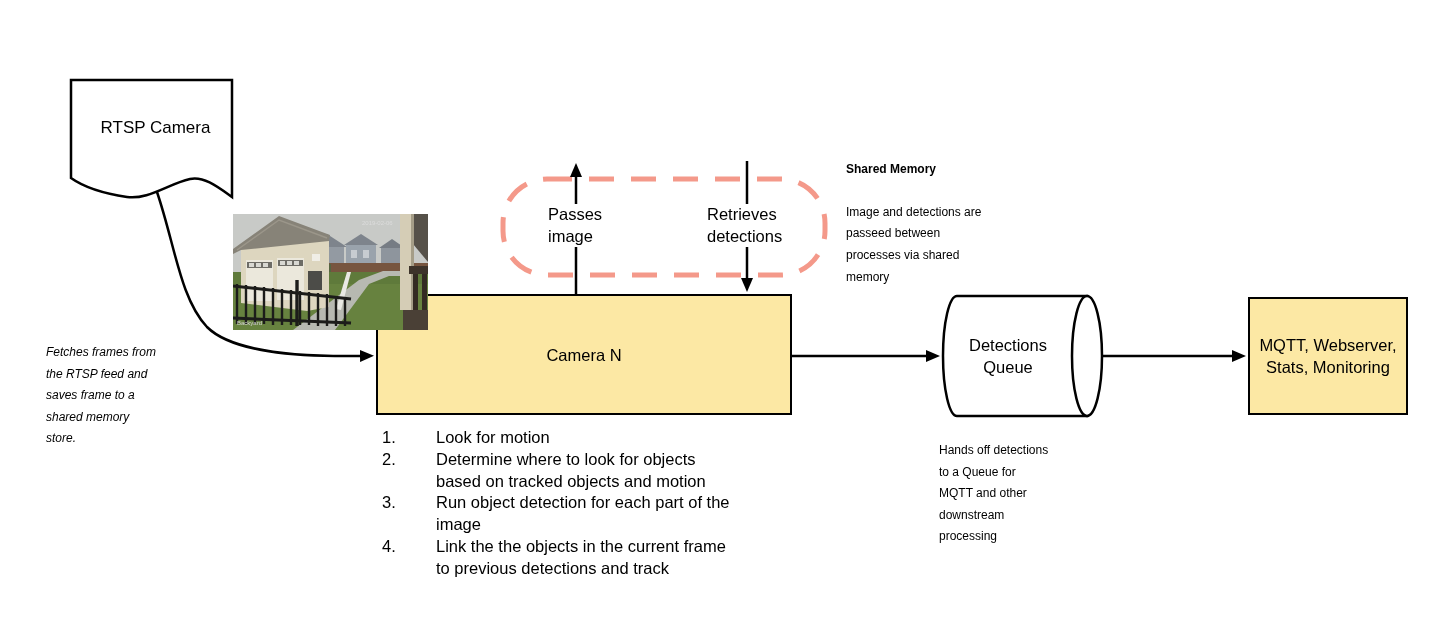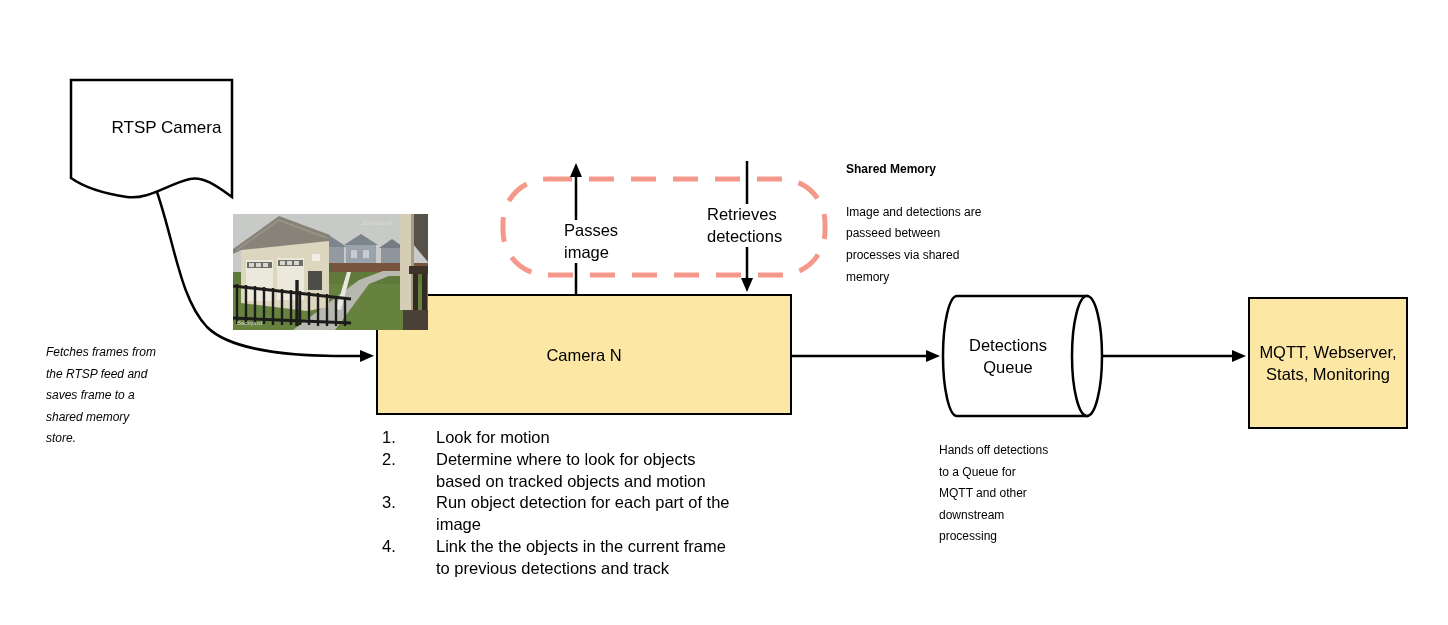--- a/index.html
+++ b/index.html
@@ -56,36 +56,36 @@
     <line x1="777" y1="356" x2="927" y2="356" stroke="#000" stroke-width="2.5" marker-end="url(#arrow)"></line>
 
     <line x1="1103" y1="356" x2="1233" y2="356" stroke="#000" stroke-width="2.5" marker-end="url(#arrow)"></line>
 
     <g>
       <path d="M 1087 296 L 957 296 A 14 60 0 0 0 957 416 L 1087 416 Z" fill="#ffffff" stroke="#000" stroke-width="2.5"></path>
       <ellipse cx="1087" cy="356" rx="15" ry="60" fill="#ffffff" stroke="#000" stroke-width="2.5"></ellipse>
     </g>
   </svg>
 
-  <div class="shape-label" style="left:74px;top:117px;width:161px;padding-left:12px;">RTSP Camera</div>
+  <div class="shape-label" style="left:63px;top:117px;width:161px;padding-left:12px;">RTSP Camera</div>
 
 
   <div class="node" style="left:376px;top:294px;width:416px;height:121px;">
     <span>Camera N</span>
   </div>
 
-  <div class="node" style="left:1248px;top:297px;width:160px;height:132px;">
+  <div class="node" style="left:1248px;top:297px;width:160px;height:118px;">
     <span class="prelines">MQTT, Webserver,
 Stats, Monitoring</span>
   </div>
 
   <div class="queue-label">Detections
 Queue</div>
 
-  <div class="edge-label" style="left:545px;top:220px;margin-left:16px;">Passes
+  <div class="edge-label" style="left:545px;top:204px;">Passes
 image</div>
   <div class="edge-label" style="left:704px;top:204px;">Retrieves
 detections</div>
 
   <div class="note" style="left:46px;top:342px;font-style:italic;">Fetches frames from
 the RTSP feed and
 saves frame to a
 shared memory
 store.</div>
 

